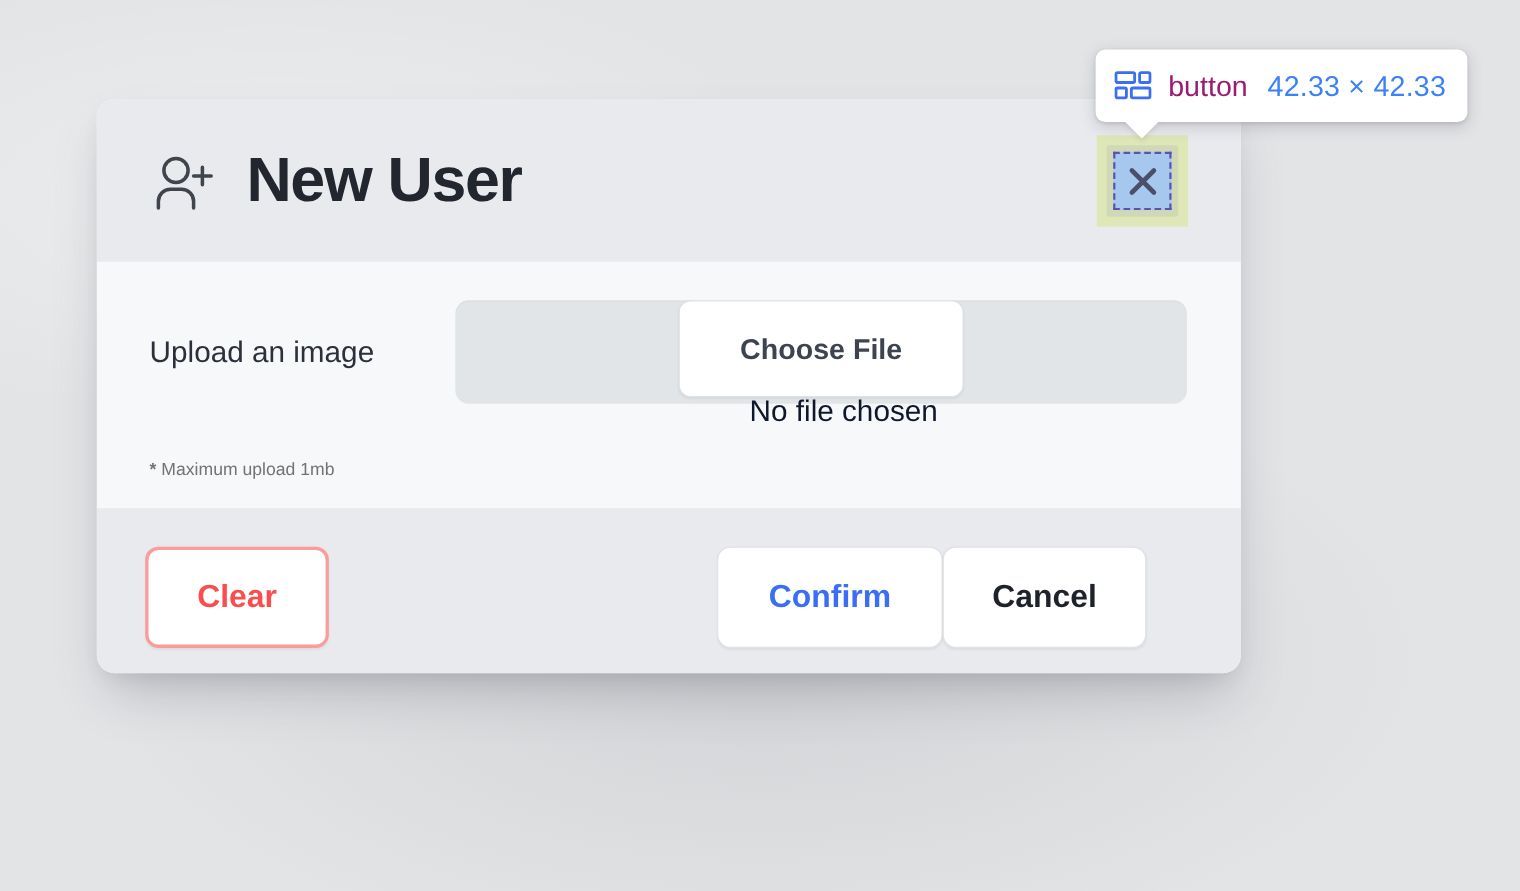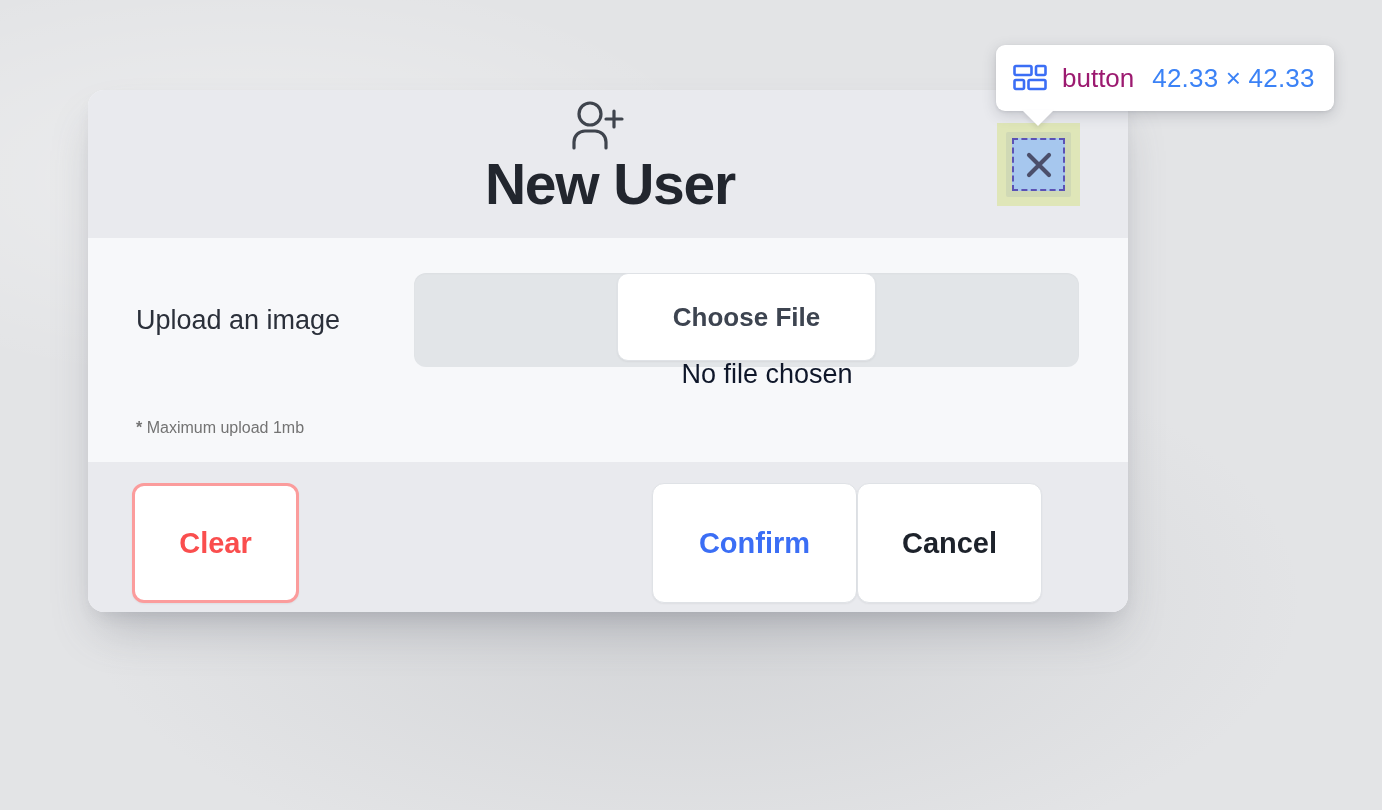--- a/index.html
+++ b/index.html
@@ -41,21 +41,20 @@
                 0 8px 18px -8px rgba(90,95,105,0.18);
   }
 
   .modal-header {
     height: 148px;
     background: #e9eaee;
     display: flex;
     align-items: center;
     padding: 0 44px 0 48px;
     position: relative;
-    flex-direction: column;
   }
 
   .user-plus-icon {
     width: 62px;
     height: 62px;
     flex: none;
     margin-right: 26px;
     margin-top: 4px;
   }
 
@@ -180,21 +179,21 @@
   .modal-footer {
     height: 150px;
     background: #e9eaee;
     display: flex;
     align-items: center;
     padding: 0 48px 0 44px;
     position: relative;
   }
 
   .btn {
-    height: 120px;
+    height: 92px;
     border-radius: 12px;
     background: #ffffff;
     display: flex;
     align-items: center;
     justify-content: center;
     font-size: 29px;
     font-weight: bold;
     cursor: pointer;
     border: 1px solid #dfe2e6;
     box-shadow: 0 1px 2px rgba(0,0,0,0.05);

